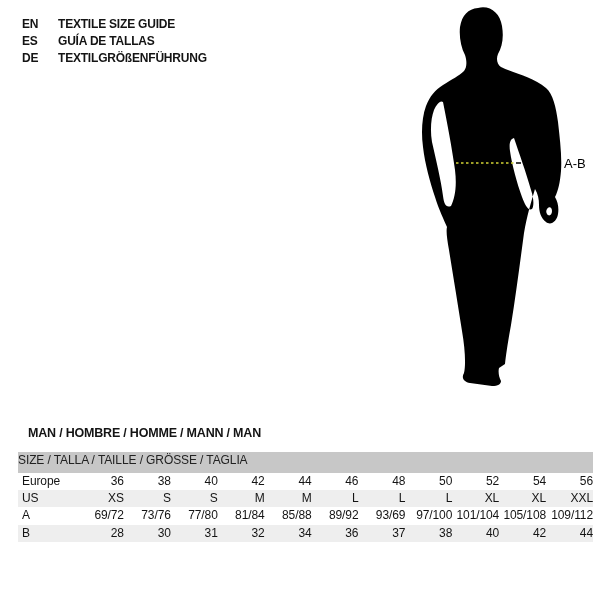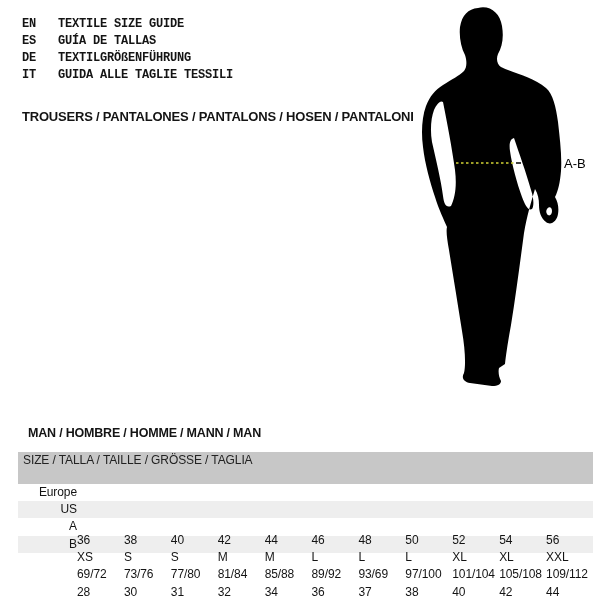--- a/index.html
+++ b/index.html
@@ -1,36 +1,36 @@
 <!DOCTYPE html>
 <html><head>
 <meta charset="utf-8">
 <style>
   html,body{margin:0;padding:0;background:#fff;}
   .page{
     position:relative;width:600px;height:600px;background:#fff;overflow:hidden;
     font-family:"Liberation Sans", sans-serif;color:#141414;
   }
   
-  .lang-list{position:absolute;left:22px;top:15px;font-family:Liberation Mono, monospace;}
+  .lang-list{position:absolute;left:22px;top:15px;}
   .lang-row{display:flex;height:17px;align-items:center;font-size:12px;font-weight:700;letter-spacing:-0.2px;}
   .lang-code{width:36px;flex:0 0 36px;}
   .product-heading{position:absolute;left:22px;top:109px;font-size:13px;font-weight:700;letter-spacing:-0.2px;}
   
   .figure-svg{position:absolute;left:400px;top:0;width:200px;height:400px;}
   .measure-text{font-family:"Liberation Sans", sans-serif;font-size:13px;font-weight:400;}
   
   .section-heading{position:absolute;left:20px;top:426px;font-size:12.5px;font-weight:700;letter-spacing:-0.2px;padding-left:8px;}
   
   .size-table{position:absolute;left:18px;top:452px;width:575px;font-size:12px;letter-spacing:-0.1px;}
-  .table-header{background:var(--header-bg,#c7c7c7);height:32px;line-height:17px;padding-left:5px;color:#222;}
+  .table-header{background:var(--header-bg,#c7c7c7);height:21px;line-height:17px;color:#222;}
   .t-row{display:grid;grid-template-columns:59px repeat(11,1fr);height:17.2px;line-height:17.2px;}
   .t-row.alt{background:var(--stripe,#eeeeee);}
-  .t-label{padding-left:4px;text-align:right;}
-  .t-cell{text-align:left;margin-top:48px;}
+  .t-label{padding-left:4px;text-align:left;}
+  .t-cell{text-align:right;}
   
   .footnotes{position:absolute;left:20px;top:550px;font-size:12px;font-weight:700;line-height:15.5px;letter-spacing:-0.2px;}
 </style>
 </head>
 <body>
 
 <div class="page">
 
   <div class="lang-list" id="langList">
       <div class="lang-row">
@@ -38,27 +38,22 @@
         <span class="lang-label">TEXTILE SIZE GUIDE</span>
       </div>
       <div class="lang-row">
         <span class="lang-code">ES</span>
         <span class="lang-label">GUÍA DE TALLAS</span>
       </div>
       <div class="lang-row">
         <span class="lang-code">DE</span>
         <span class="lang-label">TEXTILGRÖßENFÜHRUNG</span>
       </div>
-      <div class="lang-row">
-        <span class="lang-code">IT</span>
-        <span class="lang-label">GUIDA ALLE TAGLIE TESSILI</span>
-      </div>
     </div>
 
-  <div class="product-heading">TROUSERS / PANTALONES / PANTALONS / HOSEN / PANTALONI</div>
 
   <svg class="figure-svg" viewBox="0 0 200 400" xmlns="http://www.w3.org/2000/svg">
     <path id="silhouettePath" fill="#000000" fill-rule="evenodd" d="
       M 78 8
       C 90 5 100 13 102 26
       C 104 38 102 47 98 54
       C 96 59 97 64 101 67
       C 113 73 133 77 146 88
       C 153 94 156 107 158 122
       C 160 140 162 156 161 171

